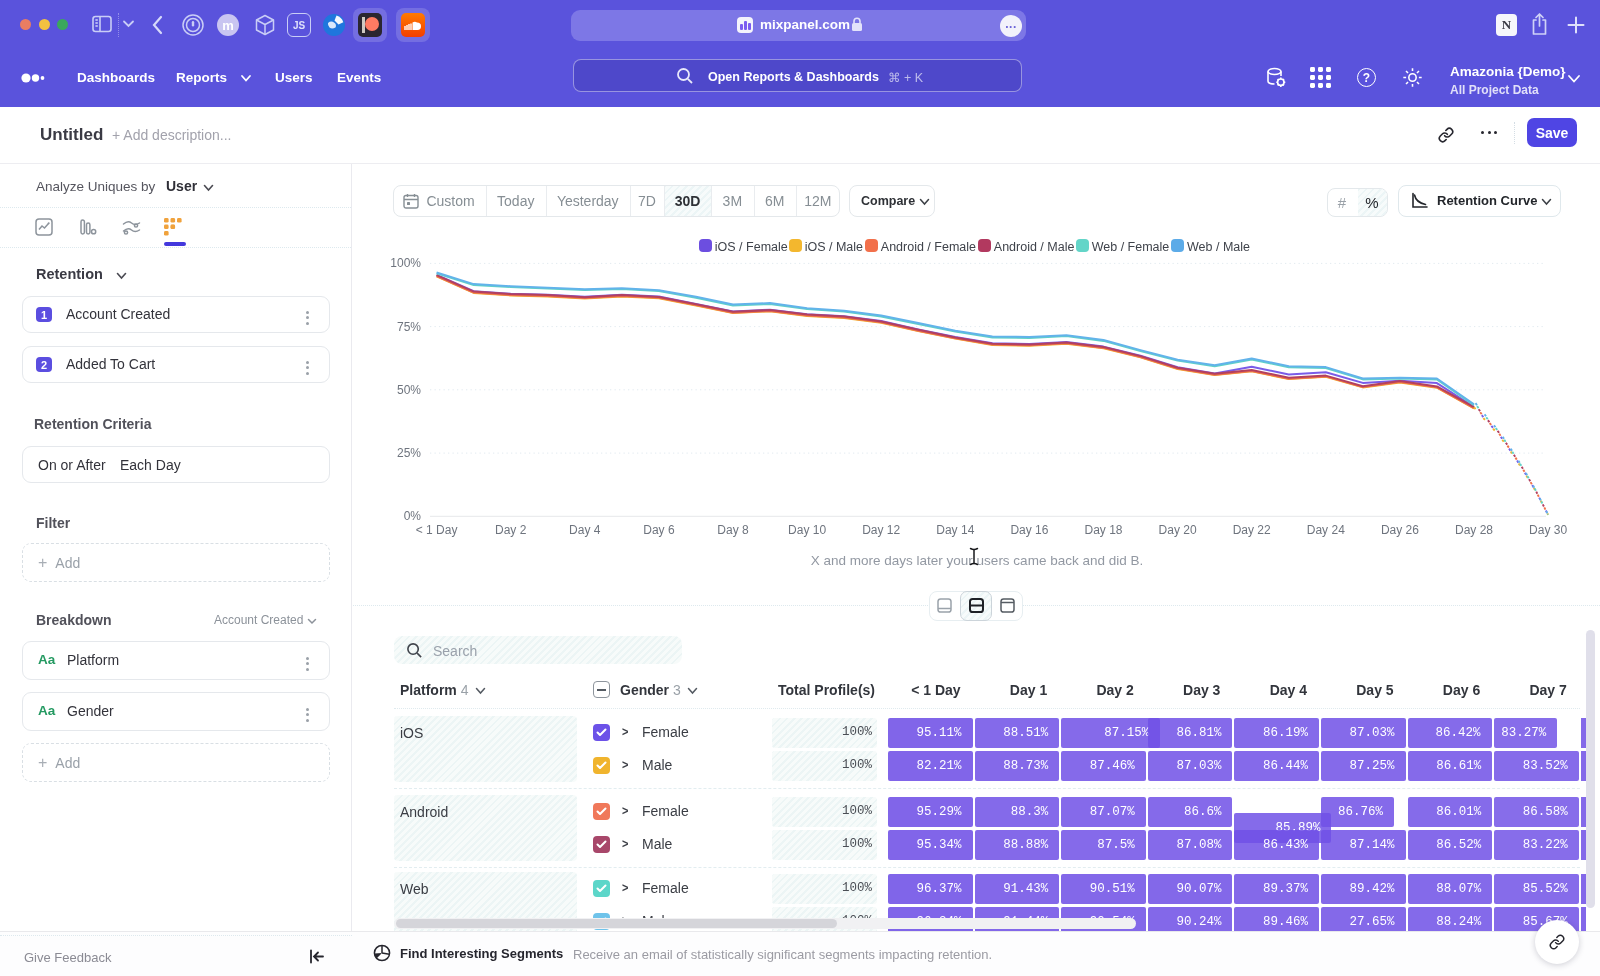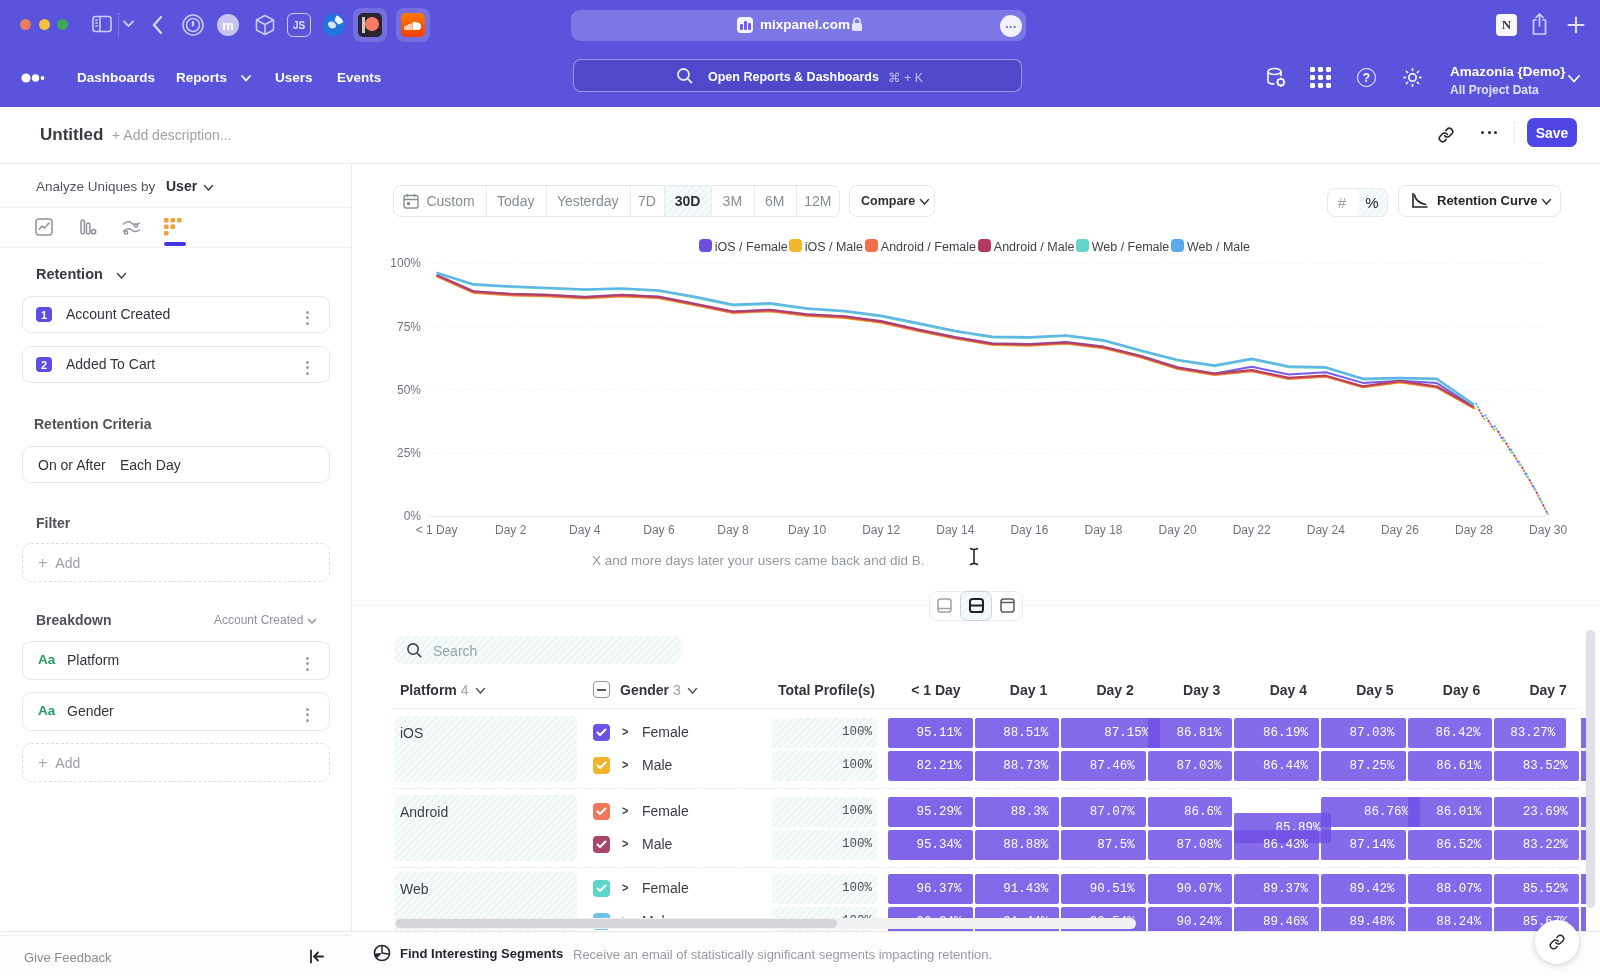--- a/index.html
+++ b/index.html
@@ -310,21 +310,21 @@
 <text x="575.3" y="279" text-anchor="middle" font-size="12" fill="#6e747e" font-family="Liberation Sans,sans-serif">Day 14</text>
 <text x="649.4" y="279" text-anchor="middle" font-size="12" fill="#6e747e" font-family="Liberation Sans,sans-serif">Day 16</text>
 <text x="723.5" y="279" text-anchor="middle" font-size="12" fill="#6e747e" font-family="Liberation Sans,sans-serif">Day 18</text>
 <text x="797.6" y="279" text-anchor="middle" font-size="12" fill="#6e747e" font-family="Liberation Sans,sans-serif">Day 20</text>
 <text x="871.7" y="279" text-anchor="middle" font-size="12" fill="#6e747e" font-family="Liberation Sans,sans-serif">Day 22</text>
 <text x="945.8" y="279" text-anchor="middle" font-size="12" fill="#6e747e" font-family="Liberation Sans,sans-serif">Day 24</text>
 <text x="1019.9" y="279" text-anchor="middle" font-size="12" fill="#6e747e" font-family="Liberation Sans,sans-serif">Day 26</text>
 <text x="1094.0" y="279" text-anchor="middle" font-size="12" fill="#6e747e" font-family="Liberation Sans,sans-serif">Day 28</text>
 <text x="1168.1" y="279" text-anchor="middle" font-size="12" fill="#6e747e" font-family="Liberation Sans,sans-serif">Day 30</text>
 </svg>
-<div class="abs" style="left:592px;top:553px;width:770px;text-align:left;font-size:13.5px;color:#9298a2">X and more days later your users came back and did B.</div>
+<div class="abs" style="left:592px;top:553px;width:770px;text-align:center;font-size:13.5px;color:#9298a2">X and more days later your users came back and did B.</div>
 <svg class="abs" style="left:967px;top:547px" width="14" height="19" viewBox="0 0 14 19" fill="none" stroke="#17181b" stroke-width="1.5" stroke-linecap="round">
     <path d="M7 3 V16"></path>
     <path d="M3.5 1.5 Q7 3.5 10.5 1.5"></path>
     <path d="M3.5 17.5 Q7 15.5 10.5 17.5"></path>
   </svg>
 <div class="hdrline" style="left:353px;top:605px;width:1247px"></div>
 <div class="abs" style="left:928.5px;top:590.5px;width:94.5px;height:30px;border:1px solid #e7eef1;border-radius:8px;background:#fff;z-index:4"></div>
 <div class="hatch2 abs" style="left:959.5px;top:590.5px;width:32.5px;height:30px;z-index:4;border:1px solid #ccd4da;border-radius:7px"></div>
 <svg class="abs" style="left:937.0px;top:598px;z-index:5" width="15" height="15" viewBox="0 0 15 15" fill="none" stroke="#9aa2aa" stroke-width="1.5">
     <rect x="1" y="1" width="13" height="13" rx="2.6"></rect>
@@ -376,21 +376,21 @@
 <div class="glabel" style="left:289px;top:118px">Female</div>
 <div class="hatch abs" style="left:419px;top:111.5px;width:105px;height:30px;border-radius:3px"></div>
 <div class="mono abs" style="left:417px;top:119px;width:102px;text-align:right;font-size:12.5px;color:#4a4e55">100%</div>
 <div class="cell" style="left:535.0px;top:111.5px;width:84.6px;background:rgba(112,81,230,0.883)">95.11%</div>
 <div class="cell" style="left:621.6px;top:111.5px;width:84.6px;background:rgba(112,81,230,0.860)">88.51%</div>
 <div class="cell" style="left:708.2px;top:111.5px;width:99px;background:rgba(112,81,230,0.855)">87.15%</div>
 <div class="cell" style="left:794.8px;top:111.5px;width:84.6px;background:rgba(112,81,230,0.854)">86.81%</div>
 <div class="cell" style="left:881.4000000000001px;top:111.5px;width:84.6px;background:rgba(112,81,230,0.852)">86.19%</div>
 <div class="cell" style="left:968.0px;top:111.5px;width:84.6px;background:rgba(112,81,230,0.855)">87.03%</div>
 <div class="cell" style="left:1054.6px;top:111.5px;width:84px;background:rgba(112,81,230,0.852)">86.42%</div>
-<div class="cell" style="left:1141.1999999999998px;top:111.5px;width:72px;background:rgba(112,81,230,0.841)">83.27%</div>
+<div class="cell" style="left:1141.1999999999998px;top:111.5px;width:63px;background:rgba(112,81,230,0.841)">83.27%</div>
 <div class="abs" style="left:1227.8px;top:111.5px;width:5px;height:30px;background:rgba(112,81,230,0.863)"></div>
 <div class="chk" style="left:240px;top:151px;background:#f0b42d">
       <svg width="11" height="9" viewBox="0 0 11 9" fill="none" stroke="#fff" stroke-width="2" stroke-linecap="round" stroke-linejoin="round">
         <path d="M1.5 4.5 L4 7 L9.5 1.5"></path>
       </svg>
     </div>
 <div class="gt" style="left:269px;top:152px">&gt;</div>
 <div class="glabel" style="left:289px;top:151px">Male</div>
 <div class="hatch abs" style="left:419px;top:144.5px;width:105px;height:30px;border-radius:3px"></div>
 <div class="mono abs" style="left:417px;top:152px;width:102px;text-align:right;font-size:12.5px;color:#4a4e55">100%</div>
@@ -413,23 +413,23 @@
     </div>
 <div class="gt" style="left:269px;top:198px">&gt;</div>
 <div class="glabel" style="left:289px;top:197px">Female</div>
 <div class="hatch abs" style="left:419px;top:190.5px;width:105px;height:30px;border-radius:3px"></div>
 <div class="mono abs" style="left:417px;top:198px;width:102px;text-align:right;font-size:12.5px;color:#4a4e55">100%</div>
 <div class="cell" style="left:535.0px;top:190.5px;width:84.6px;background:rgba(112,81,230,0.884)">95.29%</div>
 <div class="cell" style="left:621.6px;top:190.5px;width:84.6px;background:rgba(112,81,230,0.859)">88.3%</div>
 <div class="cell" style="left:708.2px;top:190.5px;width:84.6px;background:rgba(112,81,230,0.855)">87.07%</div>
 <div class="cell" style="left:794.8px;top:190.5px;width:84.6px;background:rgba(112,81,230,0.853)">86.6%</div>
 <div class="cell" style="left:881.4000000000001px;top:207px;width:97px;background:rgba(112,81,230,0.851)">85.89%</div>
-<div class="cell" style="left:968.0px;top:190.5px;width:99px;background:rgba(112,81,230,0.854)">86.76%</div>
+<div class="cell" style="left:968.0px;top:190.5px;width:73px;background:rgba(112,81,230,0.854)">86.76%</div>
 <div class="cell" style="left:1054.6px;top:190.5px;width:84.6px;background:rgba(112,81,230,0.851)">86.01%</div>
-<div class="cell" style="left:1141.1999999999998px;top:190.5px;width:84.6px;background:rgba(112,81,230,0.841)">23.69%</div>
+<div class="cell" style="left:1141.1999999999998px;top:190.5px;width:84.6px;background:rgba(112,81,230,0.841)">86.58%</div>
 <div class="abs" style="left:1227.8px;top:190.5px;width:5px;height:30px;background:rgba(112,81,230,0.864)"></div>
 <div class="chk" style="left:240px;top:230px;background:#a8476a">
       <svg width="11" height="9" viewBox="0 0 11 9" fill="none" stroke="#fff" stroke-width="2" stroke-linecap="round" stroke-linejoin="round">
         <path d="M1.5 4.5 L4 7 L9.5 1.5"></path>
       </svg>
     </div>
 <div class="gt" style="left:269px;top:231px">&gt;</div>
 <div class="glabel" style="left:289px;top:230px">Male</div>
 <div class="hatch abs" style="left:419px;top:223.5px;width:105px;height:30px;border-radius:3px"></div>
 <div class="mono abs" style="left:417px;top:231px;width:102px;text-align:right;font-size:12.5px;color:#4a4e55">100%</div>
@@ -470,21 +470,21 @@
     </div>
 <div class="gt" style="left:269px;top:308px">&gt;</div>
 <div class="glabel" style="left:289px;top:307px">Male</div>
 <div class="hatch abs" style="left:419px;top:300.5px;width:105px;height:30px;border-radius:3px"></div>
 <div class="mono abs" style="left:417px;top:308px;width:102px;text-align:right;font-size:12.5px;color:#4a4e55">100%</div>
 <div class="cell" style="left:535.0px;top:300.5px;width:84.6px;background:rgba(112,81,230,0.887)">96.34%</div>
 <div class="cell" style="left:621.6px;top:300.5px;width:84.6px;background:rgba(112,81,230,0.870)">91.44%</div>
 <div class="cell" style="left:708.2px;top:300.5px;width:84.6px;background:rgba(112,81,230,0.867)">90.54%</div>
 <div class="cell" style="left:794.8px;top:300.5px;width:84.6px;background:rgba(112,81,230,0.866)">90.24%</div>
 <div class="cell" style="left:881.4000000000001px;top:300.5px;width:84.6px;background:rgba(112,81,230,0.863)">89.46%</div>
-<div class="cell" style="left:968.0px;top:300.5px;width:84.6px;background:rgba(112,81,230,0.863)">89.48%</div>
+<div class="cell" style="left:968.0px;top:300.5px;width:84.6px;background:rgba(112,81,230,0.863)">27.65%</div>
 <div class="cell" style="left:1054.6px;top:300.5px;width:84.6px;background:rgba(112,81,230,0.859)">88.24%</div>
 <div class="cell" style="left:1141.1999999999998px;top:300.5px;width:84.6px;background:rgba(112,81,230,0.850)">85.67%</div>
 <div class="abs" style="left:1227.8px;top:300.5px;width:5px;height:30px;background:rgba(112,81,230,0.867)"></div>
 <div class="abs" style="left:41px;top:311.5px;width:742px;height:11px;border-radius:6px;background:#f1f1f3"></div>
 <div class="abs" style="left:43px;top:312.5px;width:441px;height:9px;border-radius:5px;background:#d5d5da"></div>
 <div class="abs" style="left:1233px;top:24px;width:9px;height:278px;border-radius:5px;background:#e0dfea"></div>
 </div>
 <div class="abs" style="left:0;top:931px;width:1600px;height:45px;background:#fdfdfe;border-top:1px solid #e9e9ec"></div>
 <div class="abs" style="left:0;top:935px;width:352px;border-top:1px dotted #dde9ee"></div>
 <div class="abs" style="left:24px;top:950px;font-size:13px;color:#8b8b94">Give Feedback</div>

